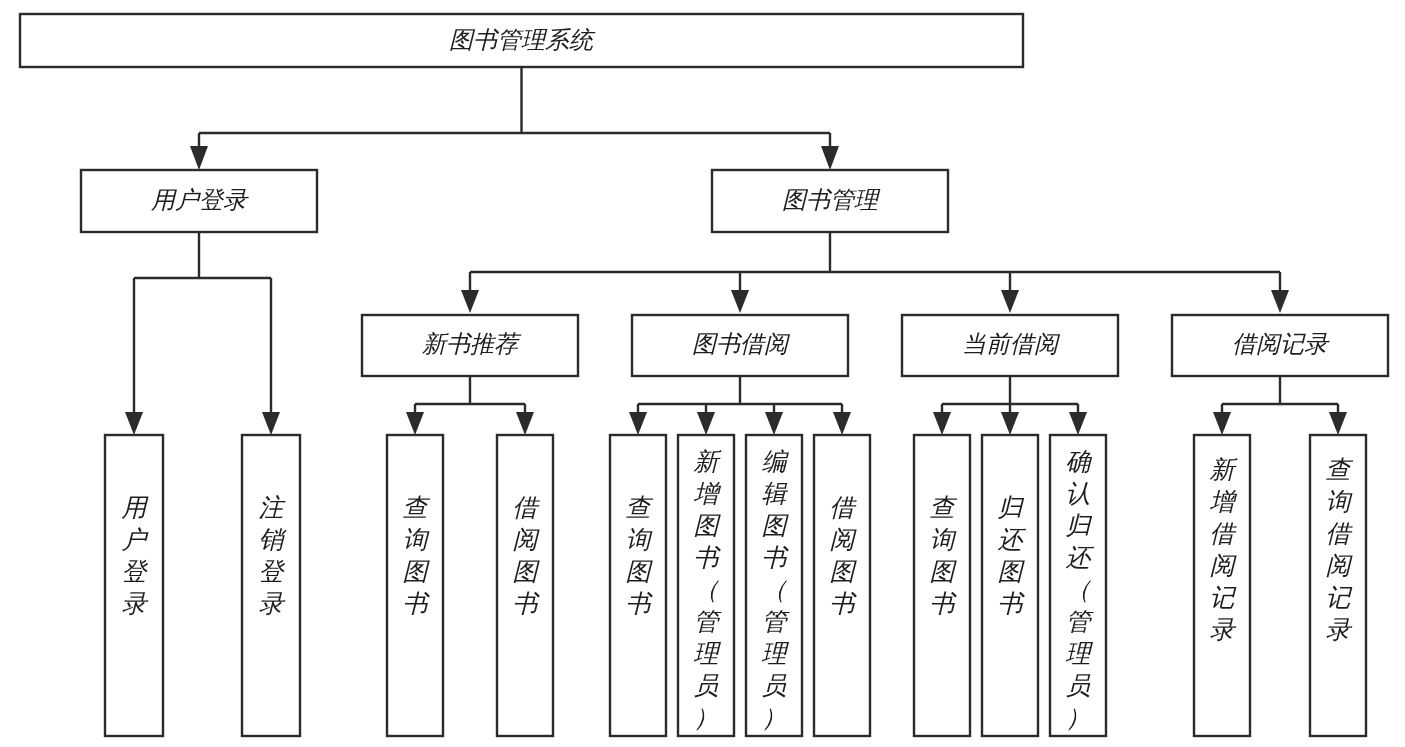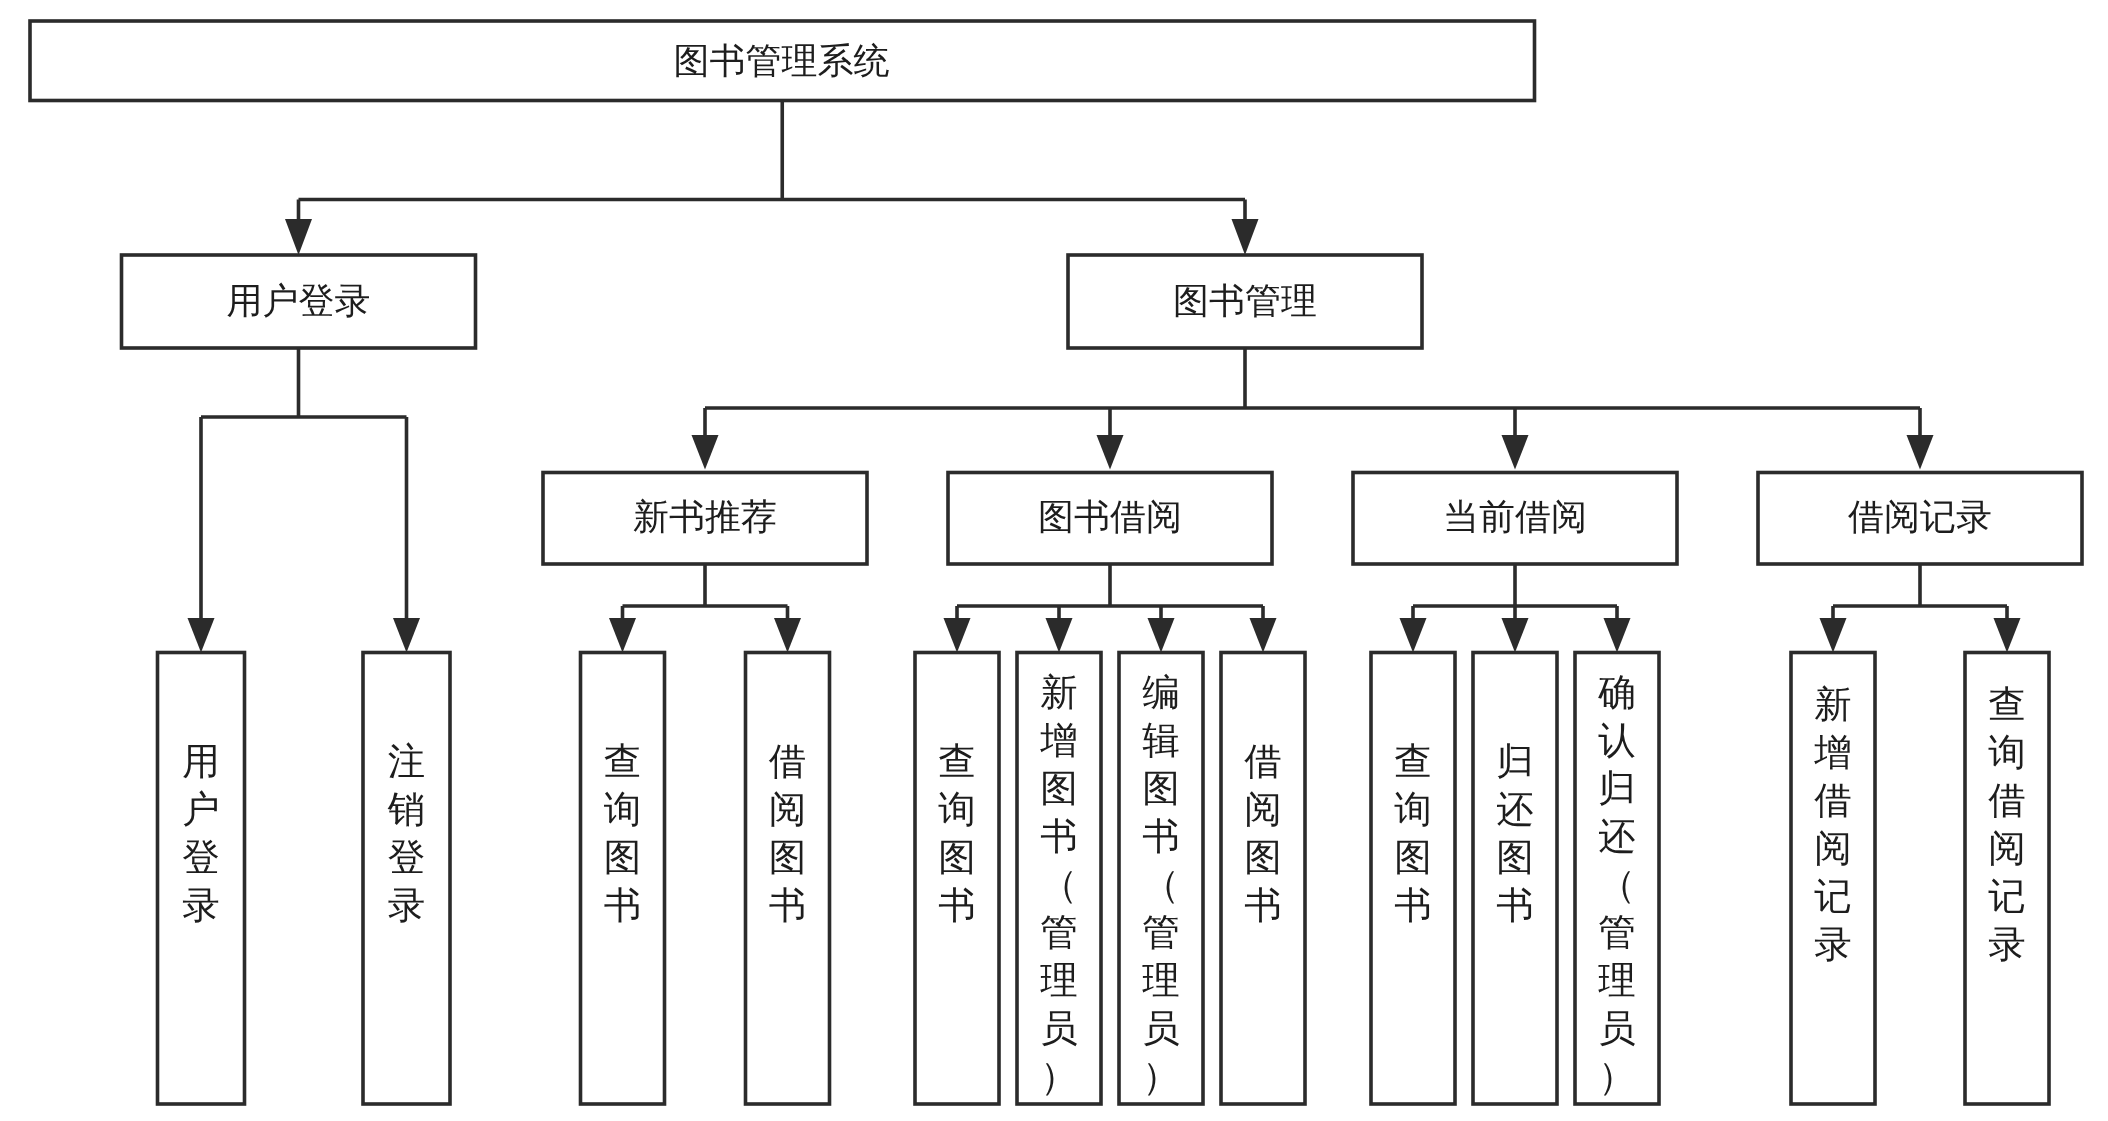--- a/index.html
+++ b/index.html
@@ -13,20 +13,21 @@
     font-family: "Liberation Sans", sans-serif;
     overflow: hidden;
     position: relative;
   }
   #diagram-root {
     position: absolute;
     left: 0;
     top: 0;
     width: 1231px;
     height: 747px;
+    font-style: italic;
   }
   svg.flow {
     display: block;
     width: 1405px;
     height: 747px;
   }
   .node-rect {
     fill: #ffffff;
     stroke: #2b2b2b;
     stroke-width: 2.4;

